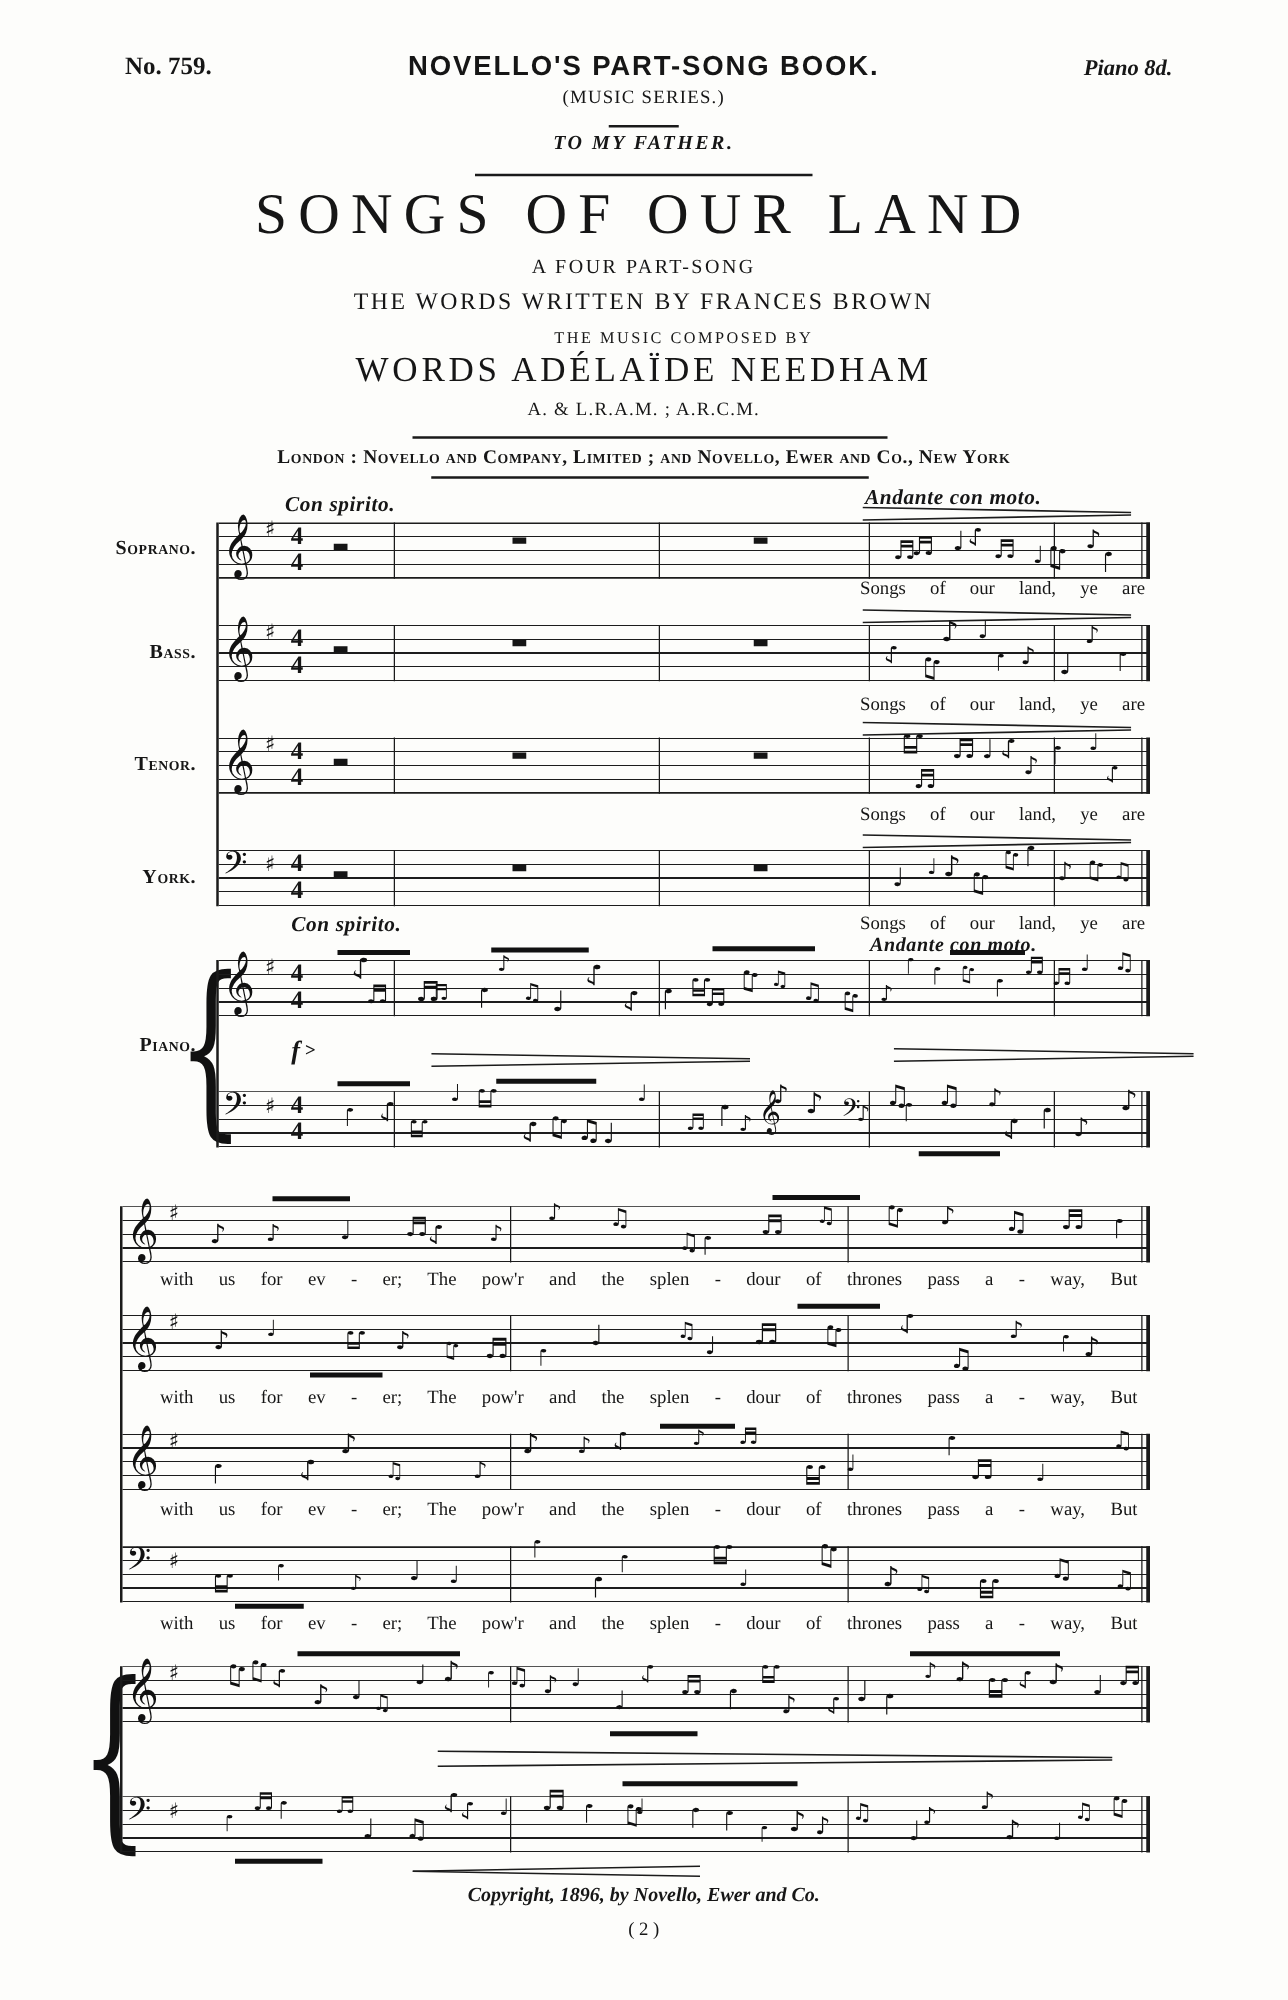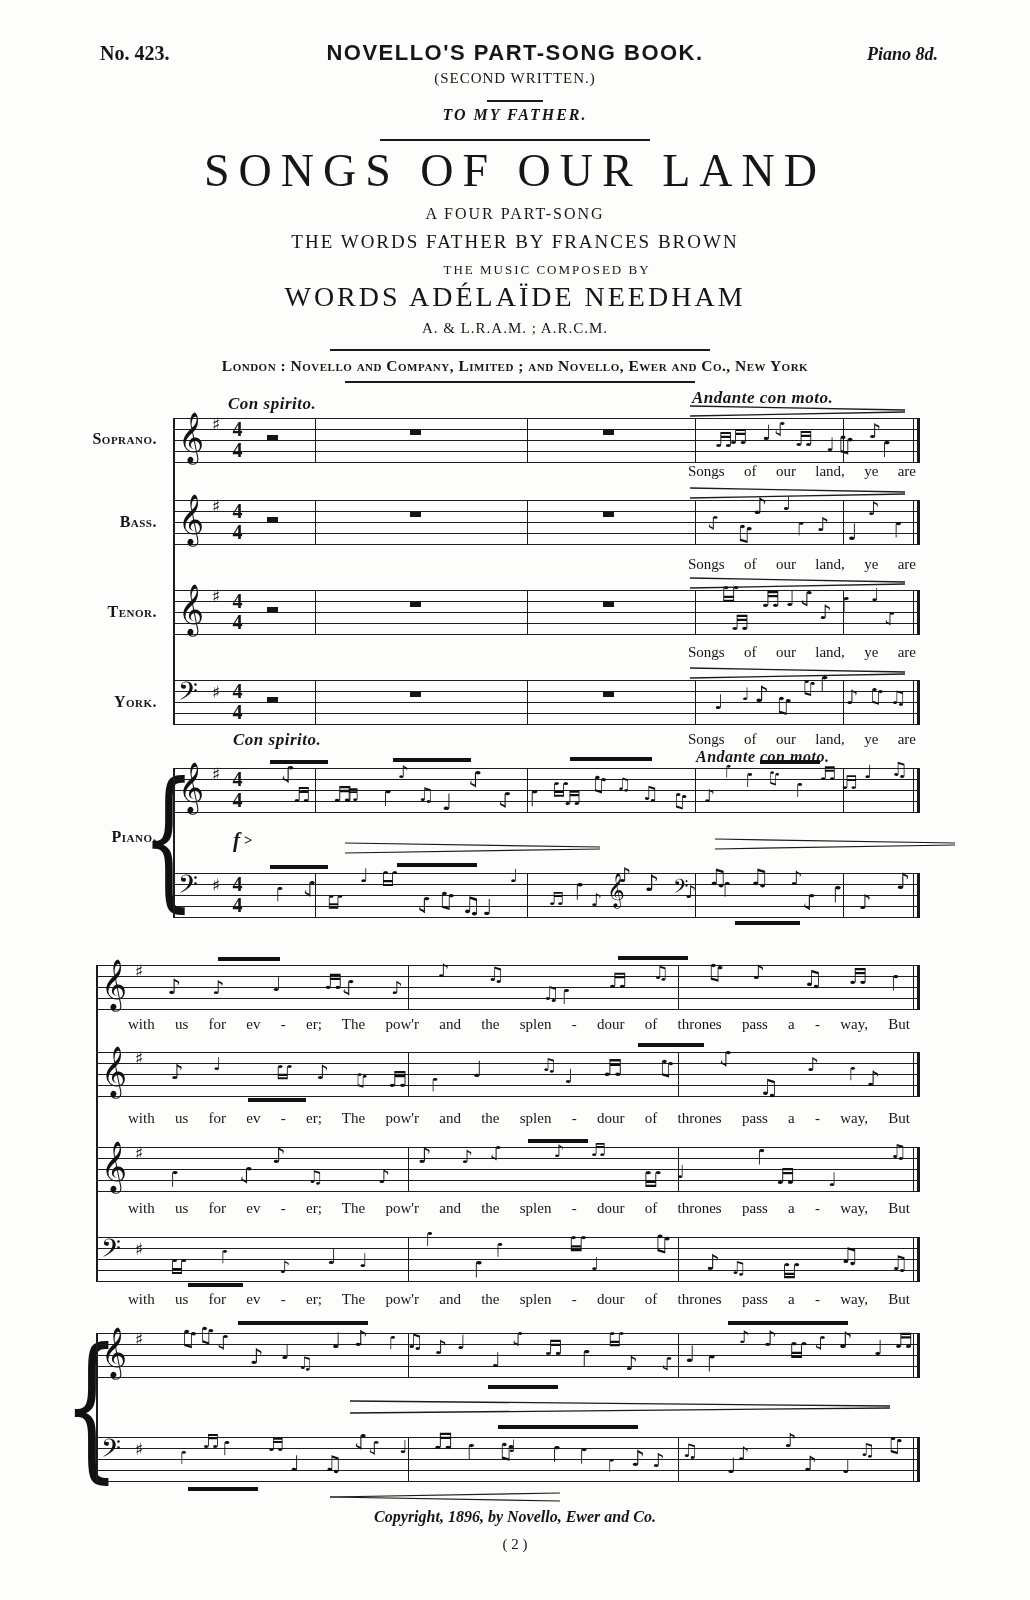--- a/index.html
+++ b/index.html
@@ -55,31 +55,31 @@
   .lyric.justify{white-space:normal;text-align:justify;text-align-last:justify;height:20px;overflow:hidden;}
   .brace{position:absolute;line-height:1;transform:scaleX(0.55);transform-origin:left center;font-family:"DejaVu Serif",serif;color:#111;}
   .hairpin{position:absolute;}
   
   .copyright{font-size:16px;font-style:italic;font-weight:bold;}
   .pageno{font-size:15px;}
 </style>
 </head>
 <body>
 
-<div class="abs cat-no" style="left:100px;top:42px;">No. 423.</div>
+<div class="abs cat-no" style="left:100px;top:42px;">No. 759.</div>
 <div class="abs ctr series-title" style="top:40px;">NOVELLO'S PART-SONG BOOK.</div>
-<div class="abs ctr series-sub" style="top:70px;">(SECOND WRITTEN.)</div>
+<div class="abs ctr series-sub" style="top:70px;">(MUSIC SERIES.)</div>
 <div class="abs price" style="right:92px;top:44px;">Piano 8d.</div>
 <div class="rule" style="left:487px;top:100px;width:56px;"></div>
 
 <div class="abs ctr dedication" style="top:106px;">TO MY FATHER.</div>
 <div class="rule" style="left:380px;top:139px;width:270px;height:2px;"></div>
 <div class="abs ctr main-title" style="top:144px;">SONGS OF OUR LAND</div>
 <div class="abs ctr subtitle" style="top:205px;">A FOUR PART-SONG</div>
-<div class="abs ctr words-credit" style="top:231px;">THE WORDS FATHER BY FRANCES BROWN</div>
+<div class="abs ctr words-credit" style="top:231px;">THE WORDS WRITTEN BY FRANCES BROWN</div>
 <div class="abs ctr music-intro" style="top:262px;">THE MUSIC COMPOSED BY</div>
 <div class="abs ctr composer" style="top:281px;">WORDS ADÉLAÏDE NEEDHAM</div>
 <div class="abs ctr credentials" style="top:320px;">A. &amp; L.R.A.M. ; A.R.C.M.</div>
 <div class="rule" style="left:330px;top:349px;width:380px;"></div>
 <div class="abs ctr imprint" style="top:357px;">London : Novello and Company, Limited ; and Novello, Ewer and Co., New York</div>
 <div class="rule" style="left:345px;top:381px;width:350px;height:1.5px;"></div>
 
 <div class="vlabel" style="left:62px;top:430px;">Soprano.</div>
 <div class="vlabel" style="left:62px;top:513px;">Bass.</div>
 <div class="vlabel" style="left:62px;top:603px;">Tenor.</div>

